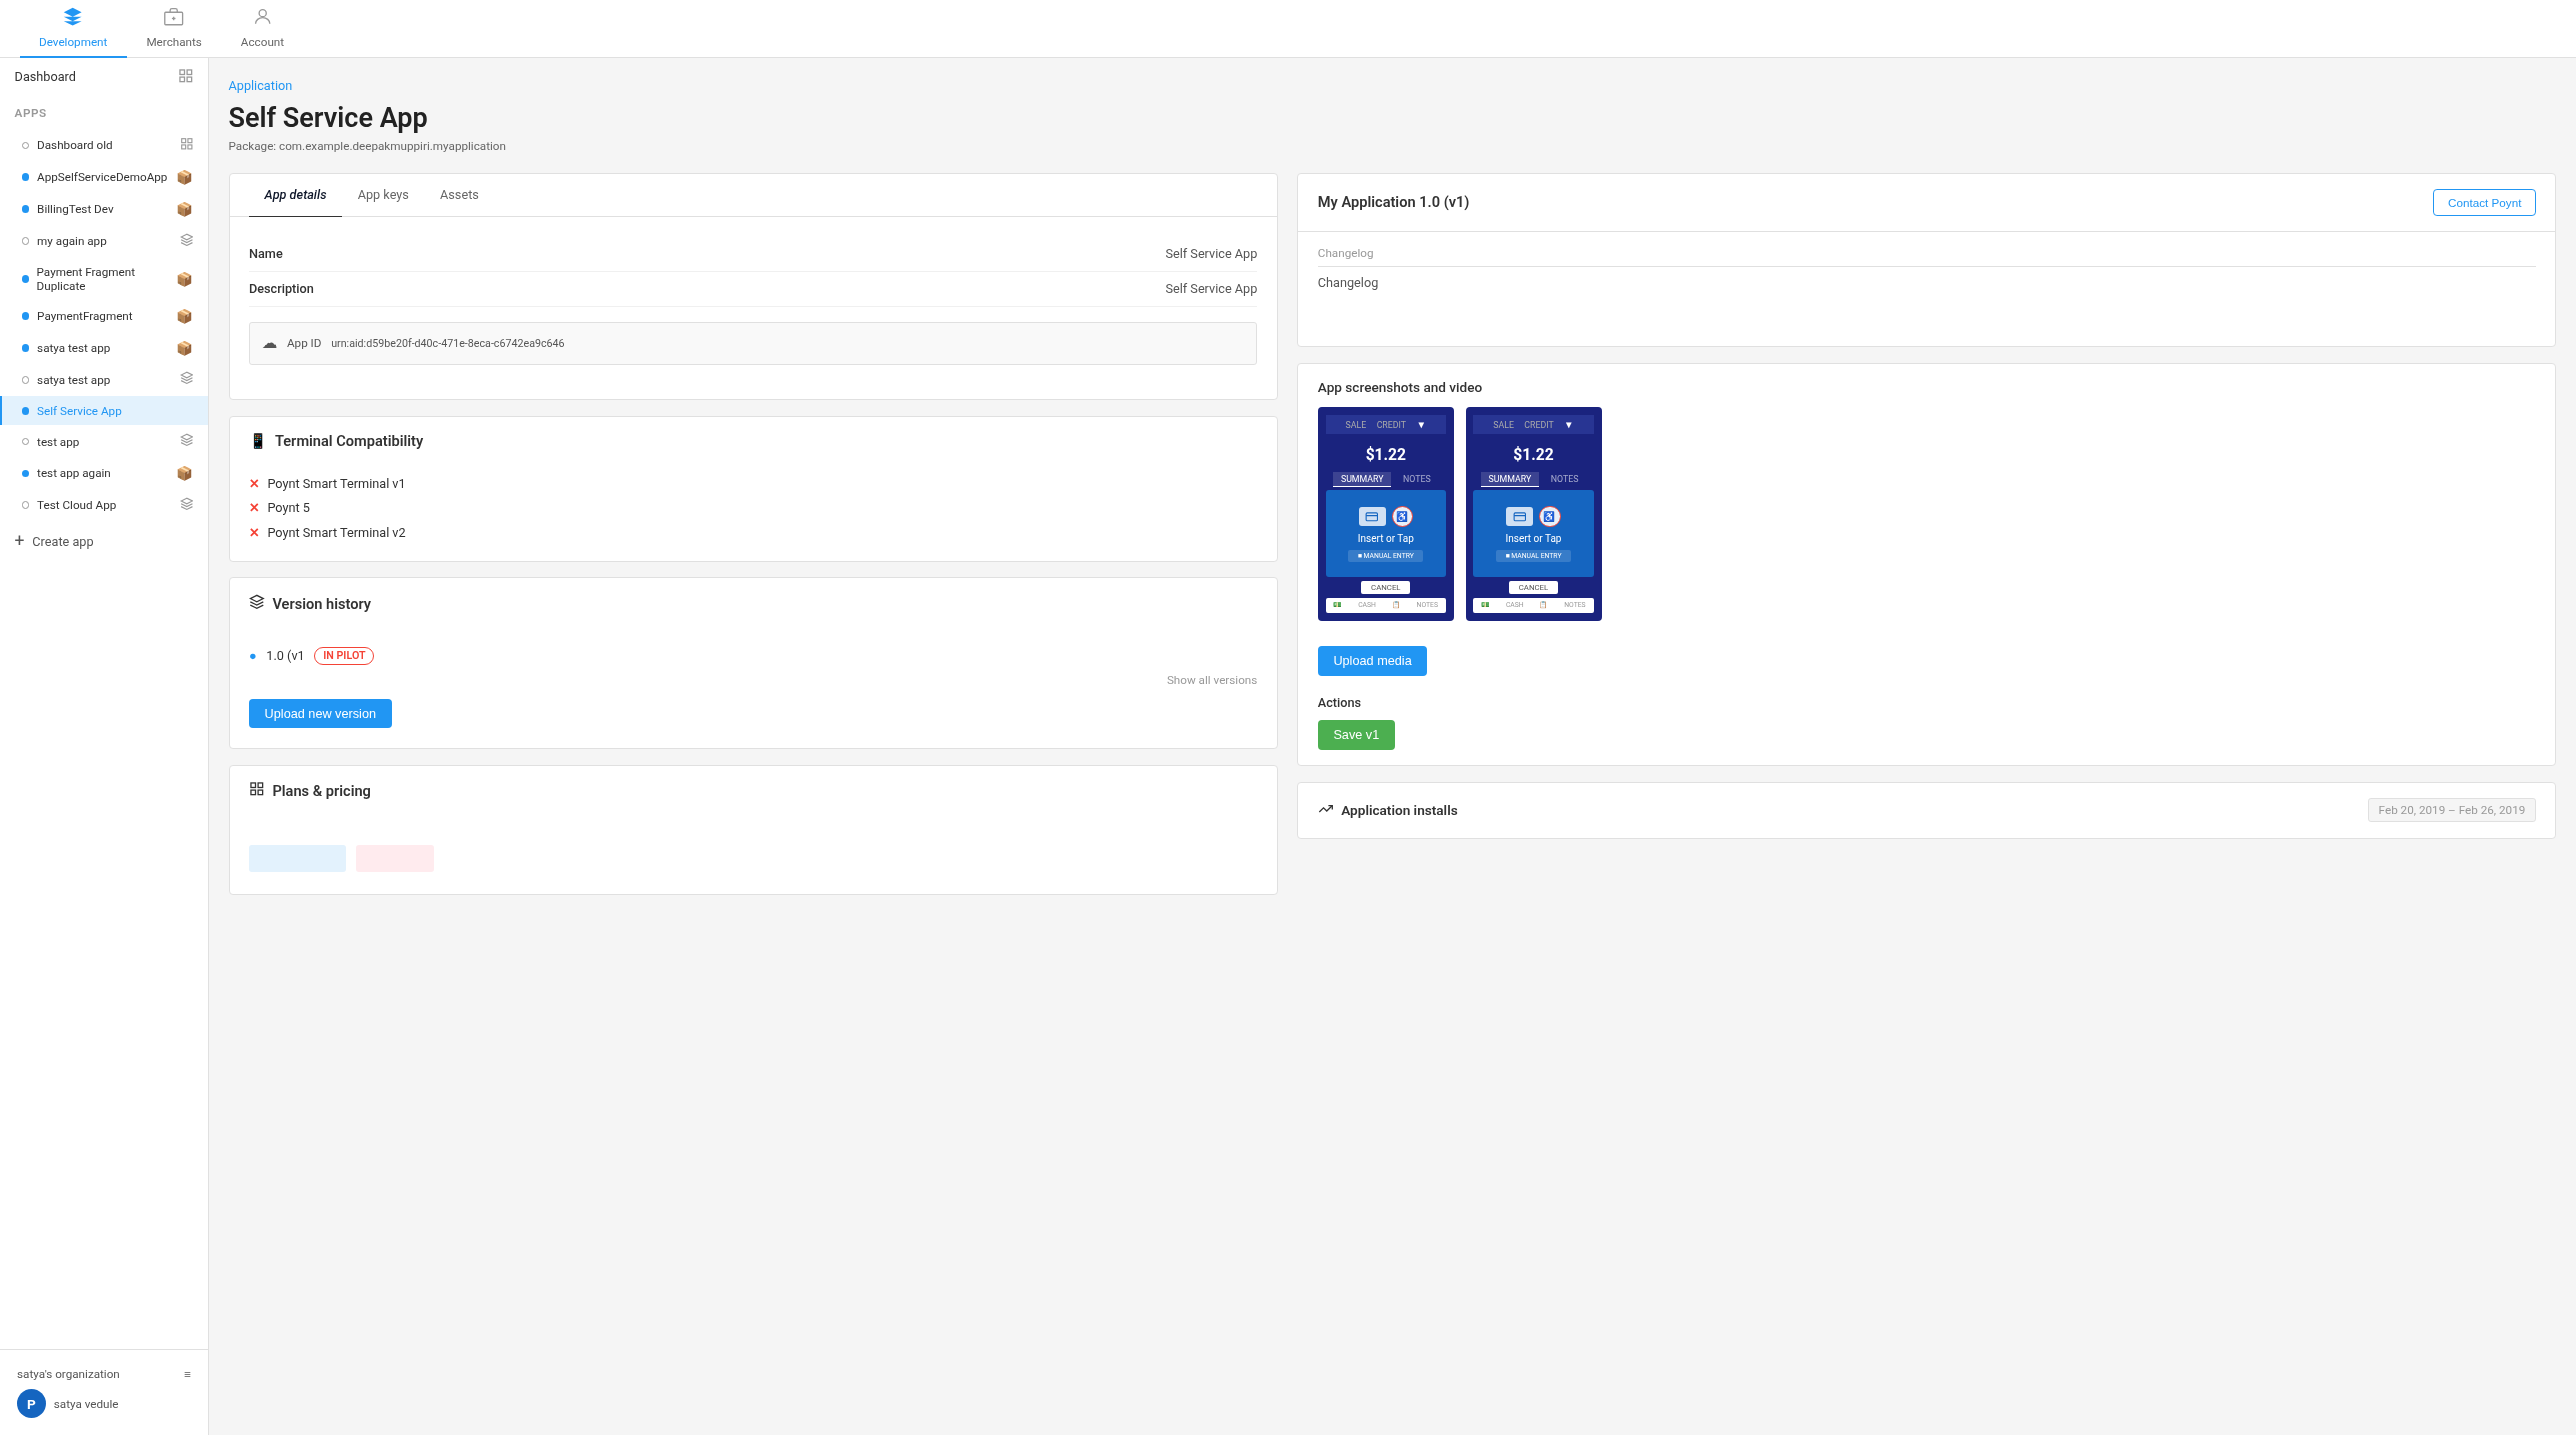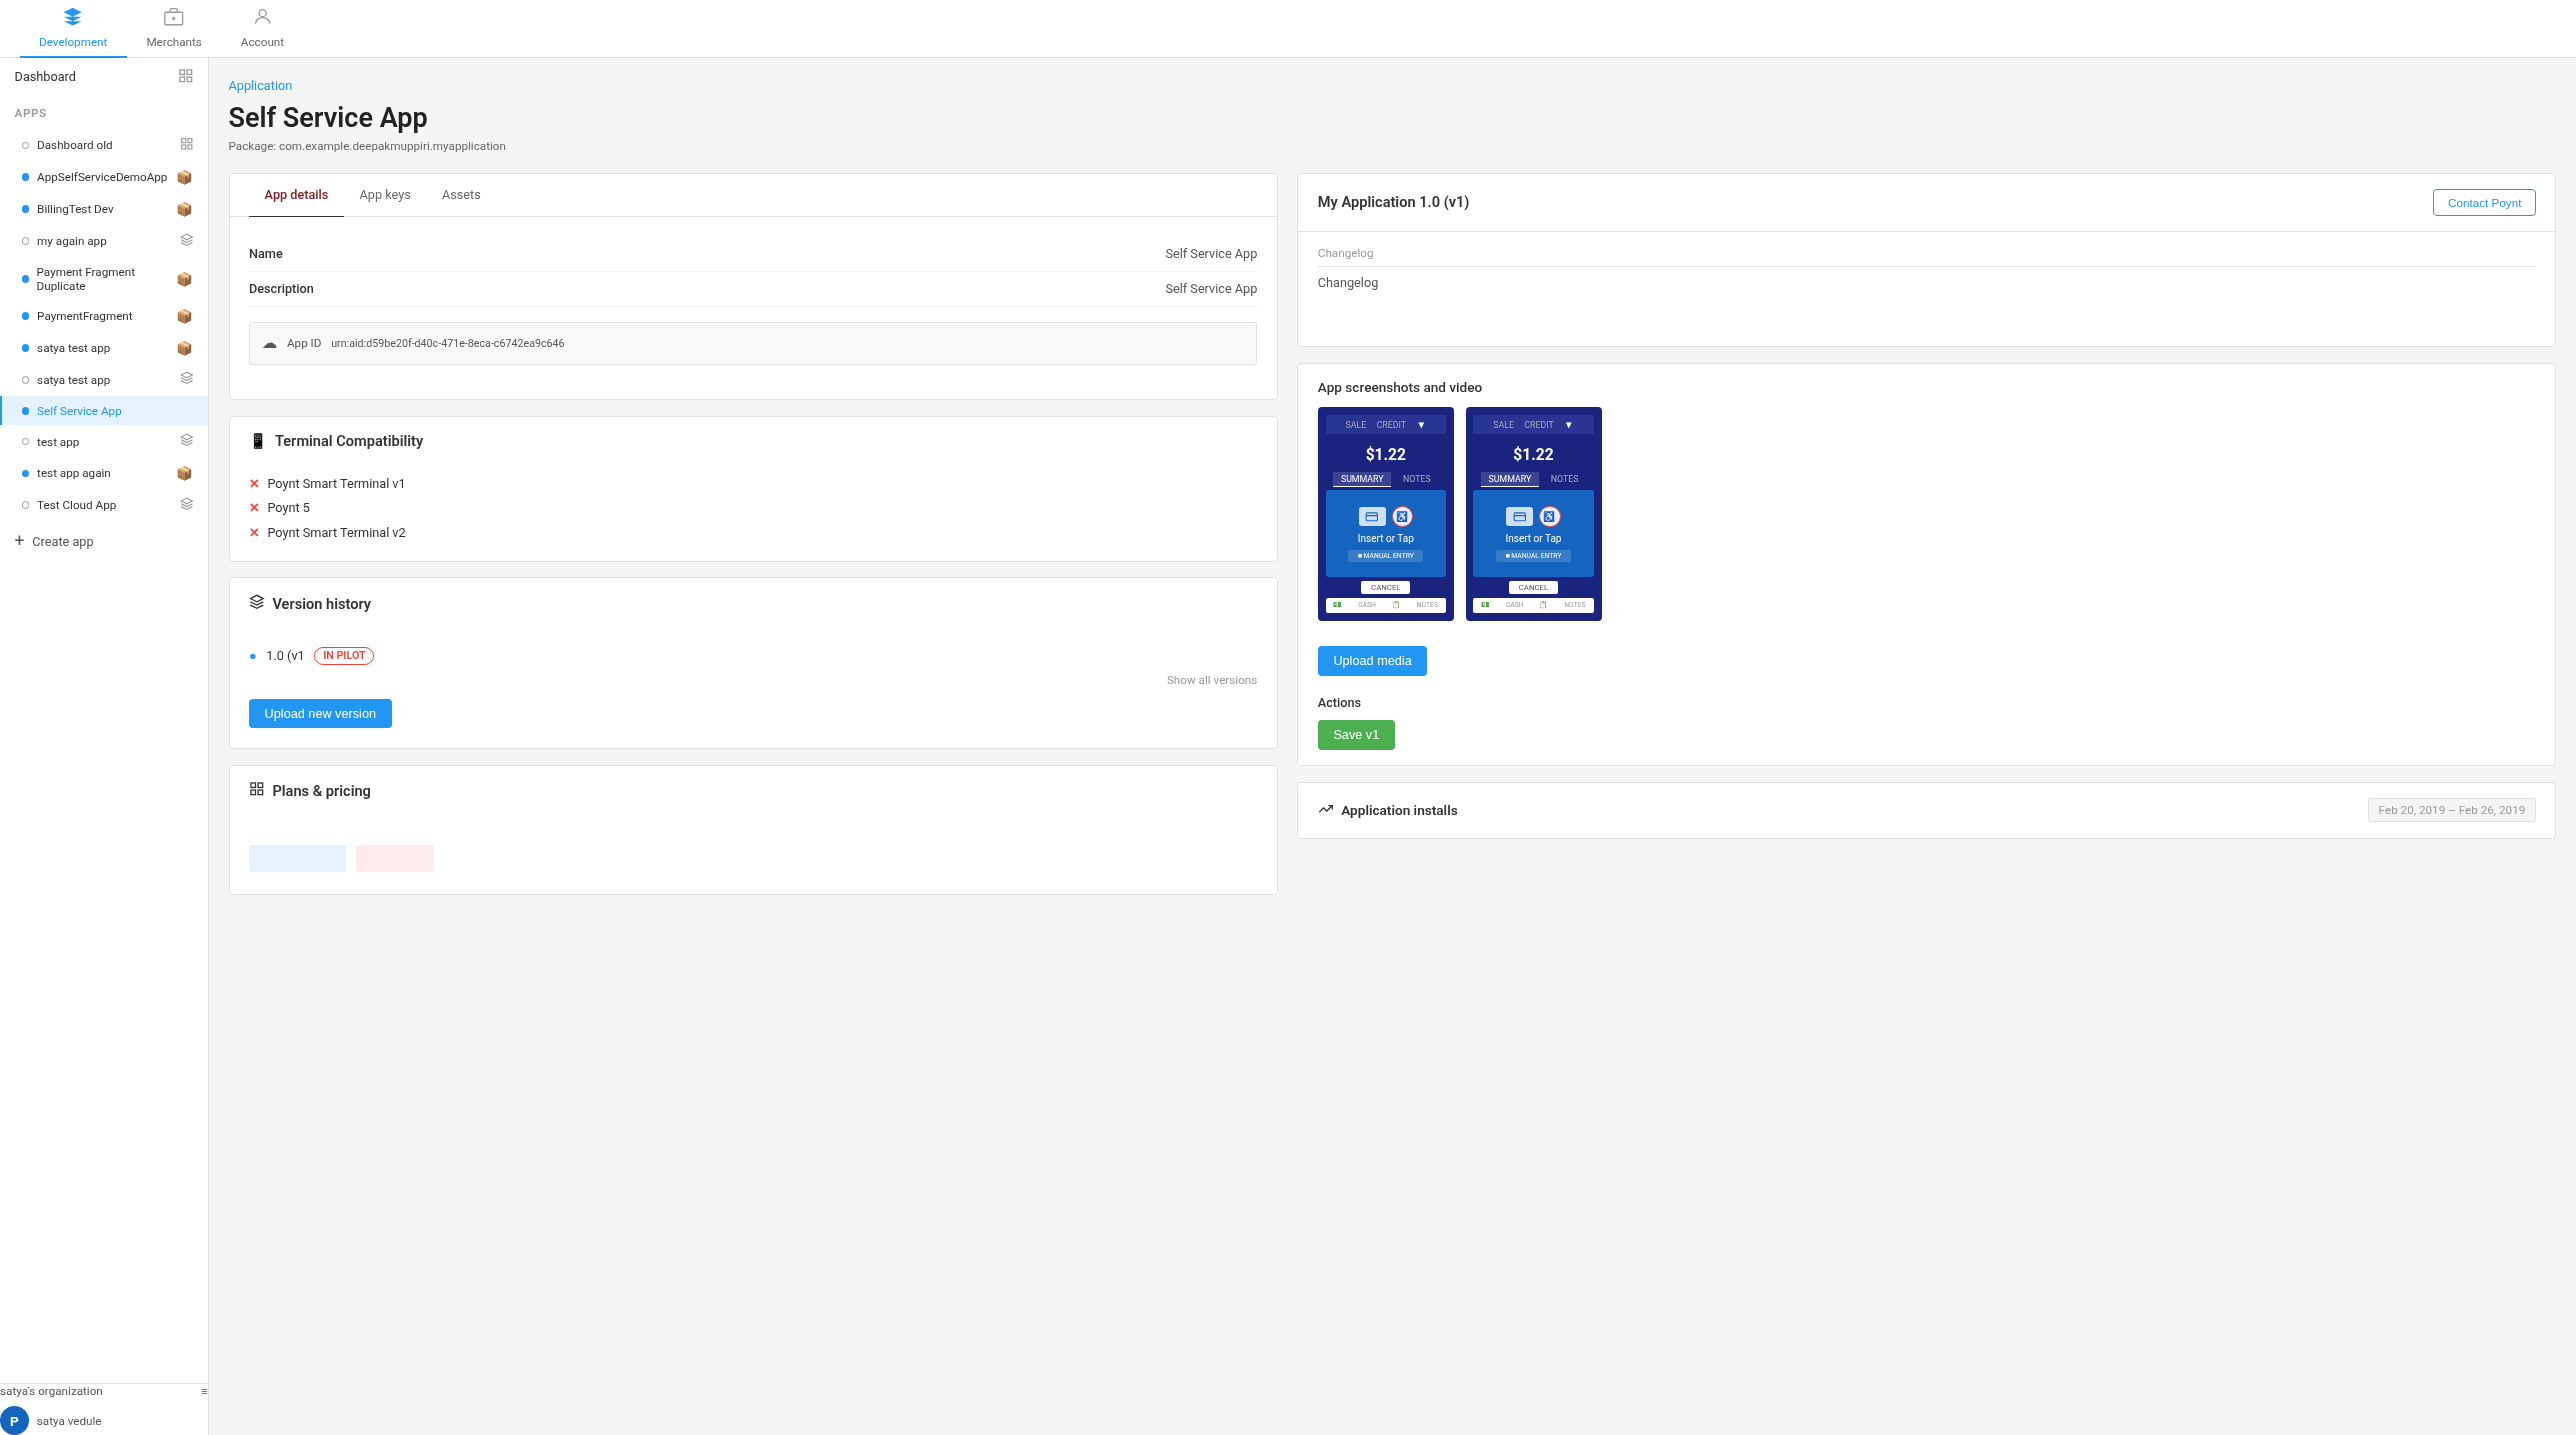--- a/index.html
+++ b/index.html
@@ -109,21 +109,21 @@
       display: flex;
       align-items: center;
       padding: 9.7px 14.6px;
       cursor: pointer;
       color: #555;
       font-size: 12.7px;
       gap: 7.8px;
     }
     .sidebar-footer {
       margin-top: auto;
-      padding: 0;
+      padding: 17px;
       border-top: 1px solid #e0e0e0;
     }
     .sidebar-org {
       display: flex;
       align-items: center;
       justify-content: space-between;
       color: #555;
       font-size: 11.7px;
     }
     .sidebar-poynt {
@@ -196,23 +196,24 @@
     }
     .tab {
       padding: 13.6px 15.6px;
       cursor: pointer;
       font-size: 12.7px;
       color: #666;
       border-bottom: 1.9px solid transparent;
       margin-bottom: -1px;
     }
     .tab.active {
-      color: #7f1d1d;
+      color: #0f172a;
       border-bottom: 1.9px solid #333;
       font-weight: 500;
+      font-style: italic;
     }
 
     
     .app-details-content {
       padding: 19.5px;
     }
     .detail-row {
       display: flex;
       justify-content: space-between;
       padding: 9.7px 0;

